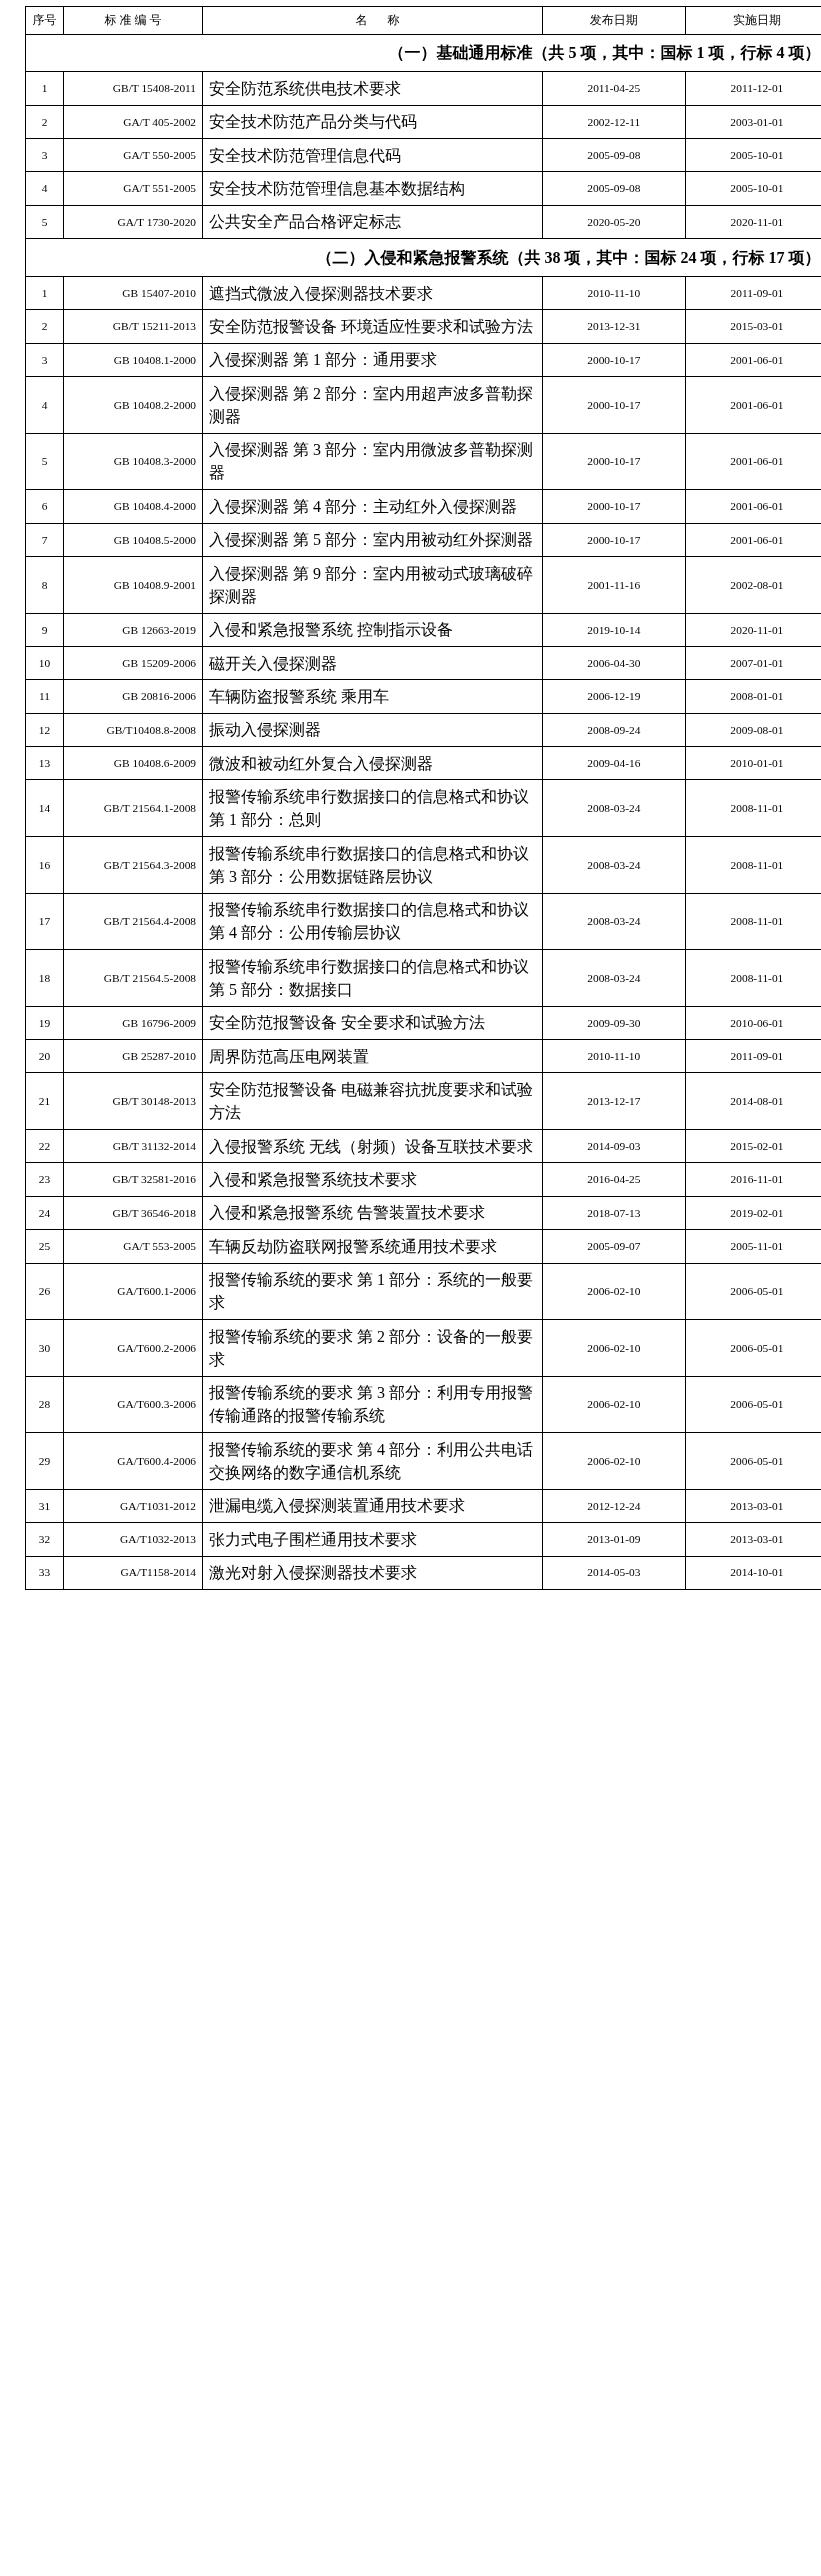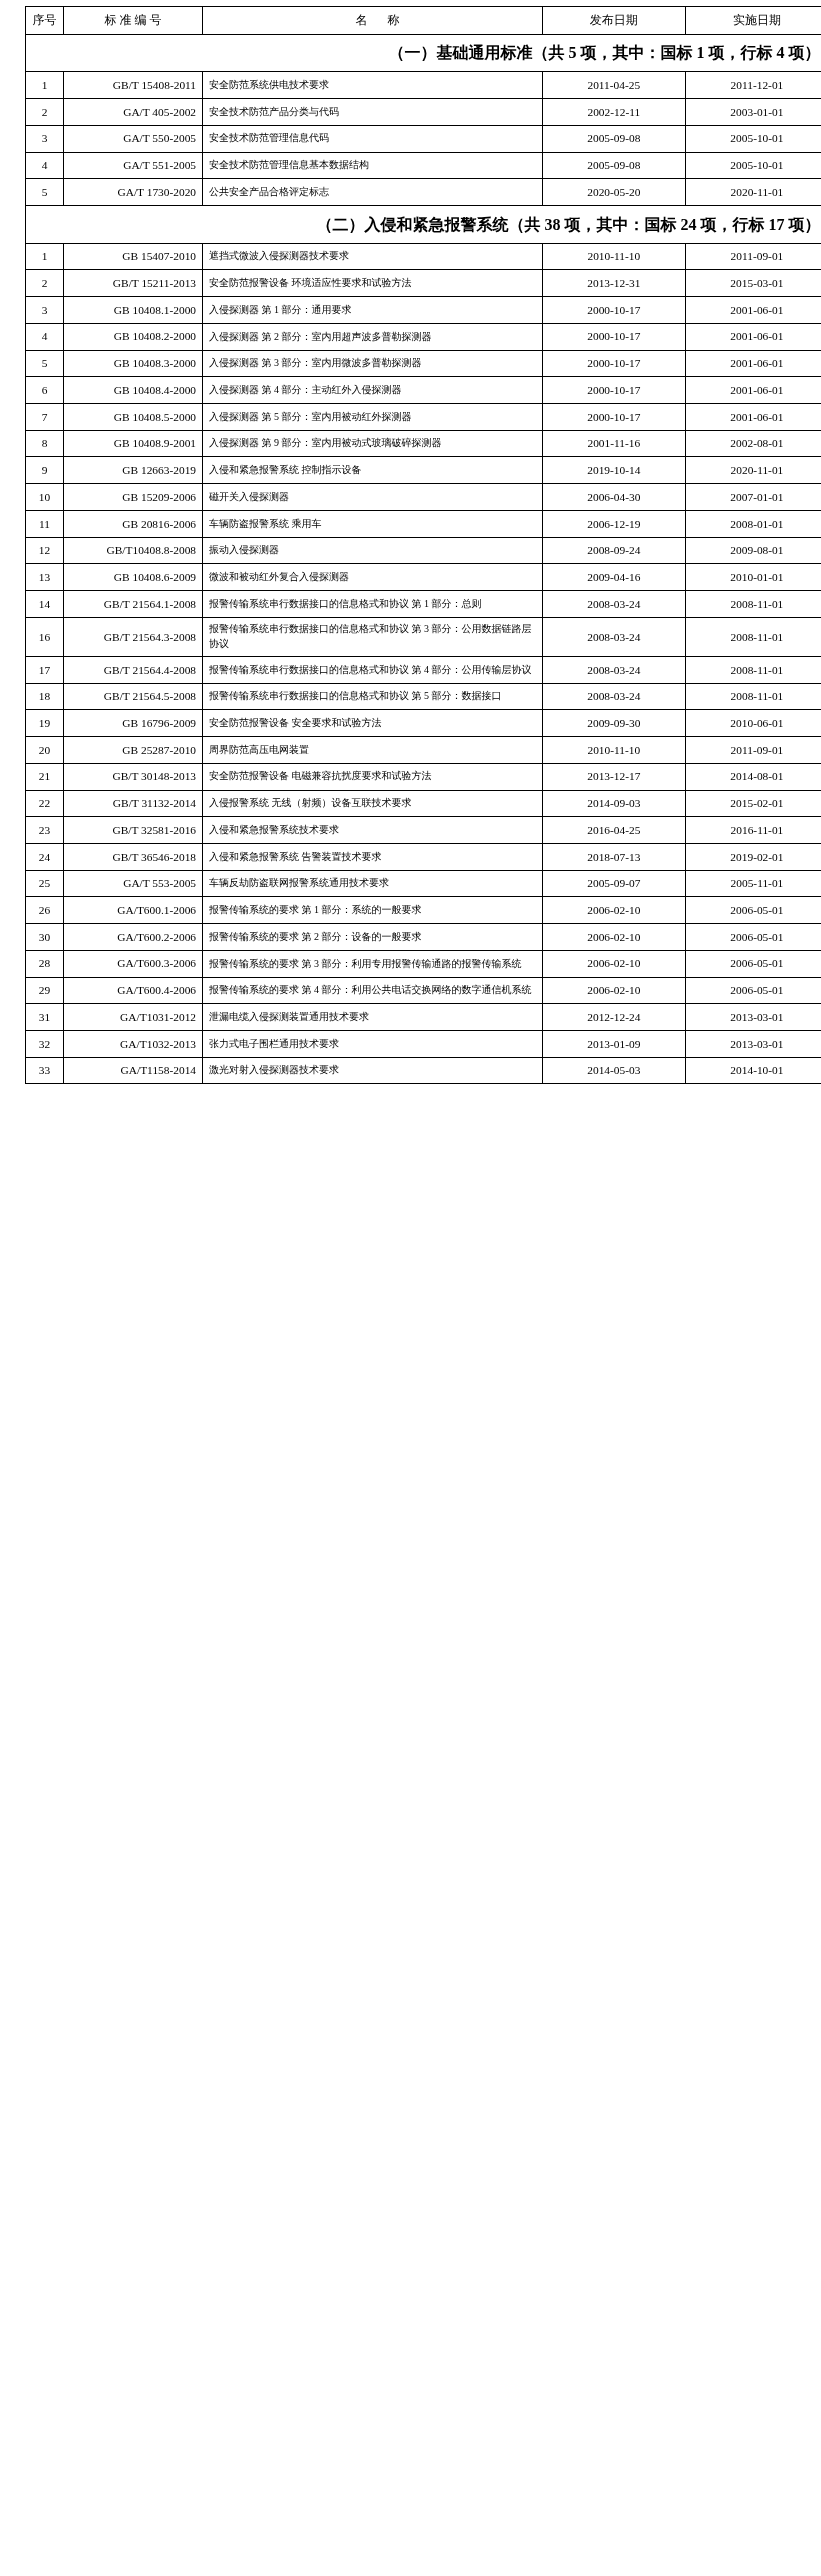--- a/index.html
+++ b/index.html
@@ -53,21 +53,21 @@
   }
   td.code {
     text-align: right;
     padding-left: 12px;
     font-size: 11.4px;
     white-space: nowrap;
   }
   td.name {
     text-align: left;
     padding-left: 7.6px;
-    font-size: 10px;
+    font-size: 16px;
   }
   td.date {
     text-align: center;
     font-size: 11.4px;
   }
   tr.section td {
     text-align: right;
     padding: 6.8px 7.6px 6.8px 10.7px;
     font-weight: bold;
     font-size: 16px;

